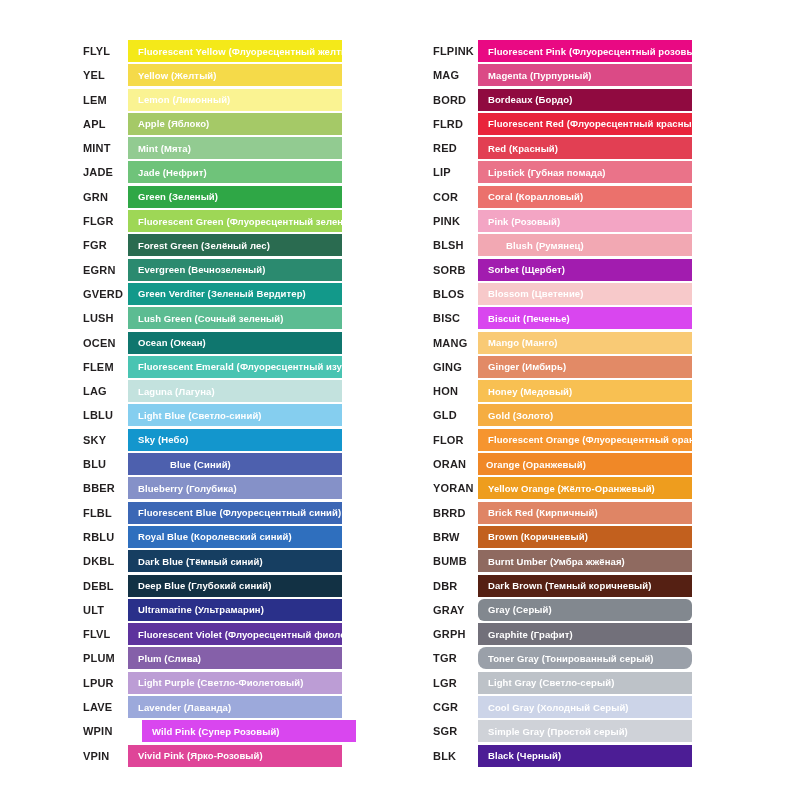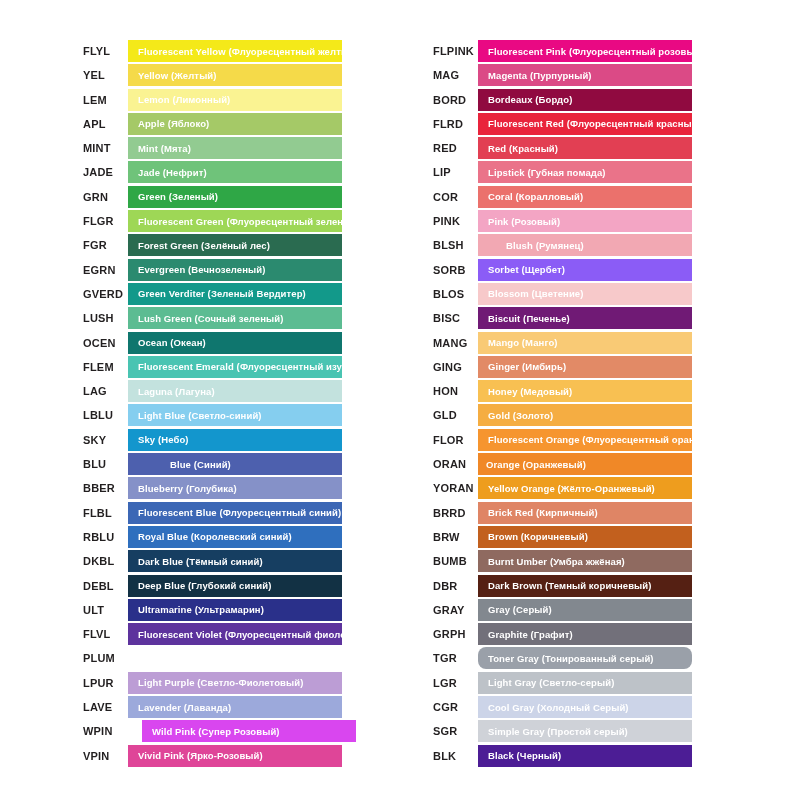--- a/index.html
+++ b/index.html
@@ -158,20 +158,21 @@
       <div class="row">
         <div class="code">ULT</div>
         <div class="swatch" style="background: rgb(42, 48, 138);">Ultramarine (Ультрамарин)</div>
       </div>
       <div class="row">
         <div class="code">FLVL</div>
         <div class="swatch" style="background: rgb(93, 51, 157);">Fluorescent Violet (Флуоресцентный фиолетовый)</div>
       </div>
       <div class="row">
         <div class="code">PLUM</div>
+        <div class="swatch" style="background: rgb(133, 96, 169);">Plum (Слива)</div>
       </div>
       <div class="row">
         <div class="code">LPUR</div>
         <div class="swatch" style="background: rgb(188, 157, 213);">Light Purple (Светло-Фиолетовый)</div>
       </div>
       <div class="row">
         <div class="code">LAVE</div>
         <div class="swatch" style="background: rgb(156, 169, 219);">Lavender (Лаванда)</div>
       </div>
       <div class="row">
@@ -215,29 +216,29 @@
       <div class="row">
         <div class="code">PINK</div>
         <div class="swatch" style="background: rgb(243, 165, 196);">Pink (Розовый)</div>
       </div>
       <div class="row">
         <div class="code">BLSH</div>
         <div class="swatch" style="background: rgb(242, 168, 179); padding-left: 28px;">Blush (Румянец)</div>
       </div>
       <div class="row">
         <div class="code">SORB</div>
-        <div class="swatch" style="background: #8b5cf6;">Sorbet (Щербет)</div>
+        <div class="swatch" style="background: #a21caf;">Sorbet (Щербет)</div>
       </div>
       <div class="row">
         <div class="code">BLOS</div>
         <div class="swatch" style="background: rgb(247, 201, 202);">Blossom (Цветение)</div>
       </div>
       <div class="row">
         <div class="code">BISC</div>
-        <div class="swatch" style="background: #701a75;">Biscuit (Печенье)</div>
+        <div class="swatch" style="background: #d946ef;">Biscuit (Печенье)</div>
       </div>
       <div class="row">
         <div class="code">MANG</div>
         <div class="swatch" style="background: rgb(249, 202, 117);">Mango (Манго)</div>
       </div>
       <div class="row">
         <div class="code">GING</div>
         <div class="swatch" style="background: rgb(226, 138, 102);">Ginger (Имбирь)</div>
       </div>
       <div class="row">
@@ -271,21 +272,21 @@
       <div class="row">
         <div class="code">BUMB</div>
         <div class="swatch" style="background: rgb(143, 106, 96);">Burnt Umber (Умбра жжёная)</div>
       </div>
       <div class="row">
         <div class="code">DBR</div>
         <div class="swatch" style="background: rgb(85, 32, 19);">Dark Brown (Темный коричневый)</div>
       </div>
       <div class="row">
         <div class="code">GRAY</div>
-        <div class="swatch" style="background: rgb(130, 136, 143);">Gray (Серый)</div>
+        <div class="swatch" style="background: rgb(130, 136, 143); border-radius: 6px;">Gray (Серый)</div>
       </div>
       <div class="row">
         <div class="code">GRPH</div>
         <div class="swatch" style="background: rgb(114, 112, 122);">Graphite (Графит)</div>
       </div>
       <div class="row">
         <div class="code">TGR</div>
         <div class="swatch" style="background: rgb(154, 160, 169); border-radius: 8px;">Toner Gray (Тонированный серый)</div>
       </div>
       <div class="row">

